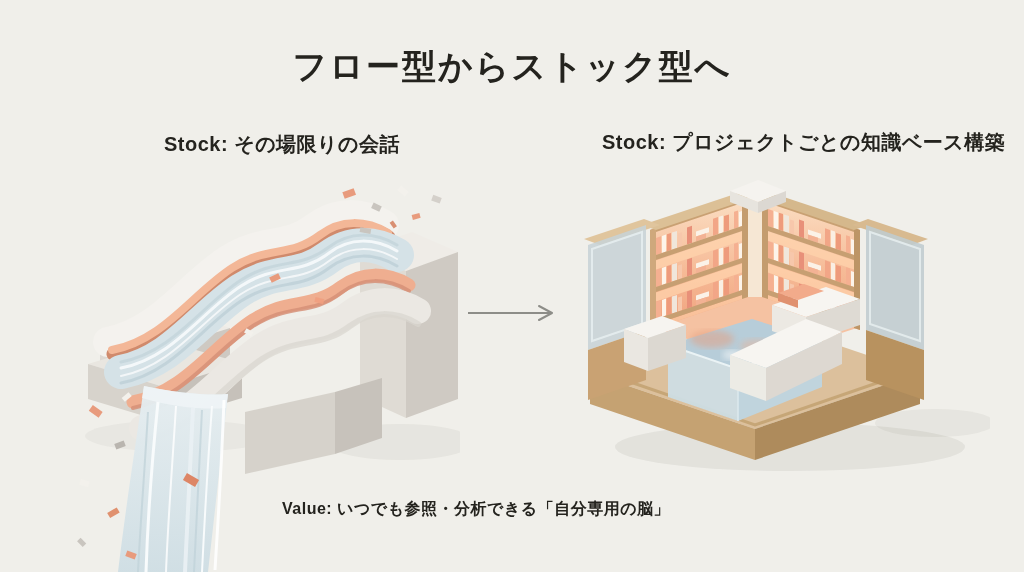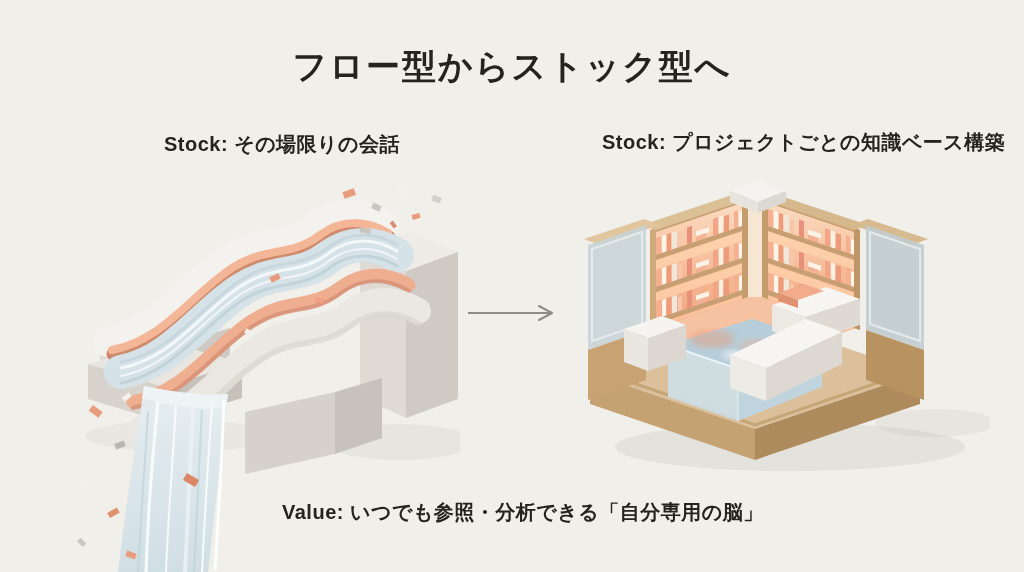--- a/index.html
+++ b/index.html
@@ -9,21 +9,21 @@
     font-family:"Liberation Sans","DejaVu Sans",sans-serif;
     color:var(--text,#24231e);
   }
   .title{
     position:absolute;top:44px;left:0;width:1024px;text-align:center;
     font-size:34px;font-weight:700;letter-spacing:2px;margin:0;
   }
   .label{position:absolute;font-size:20px;font-weight:700;letter-spacing:.5px;white-space:nowrap;}
   .flow-label{left:164px;top:131px;}
   .stock-label{left:556px;top:129px;margin-left:46px;}
-  .value-label{left:282px;top:499px;font-size:20px;}
+  .value-label{left:282px;top:499px;font-size:16px;}
   .figure{position:absolute;margin:0;padding:0;}
   .flow-figure{left:60px;top:180px;width:400px;height:392px;}
   .stock-figure{left:580px;top:175px;width:410px;height:310px;}
   .arrow{position:absolute;left:466px;top:302px;width:96px;height:22px;}
 </style>
 </head>
 <body>
 
 <div class="slide">
 

